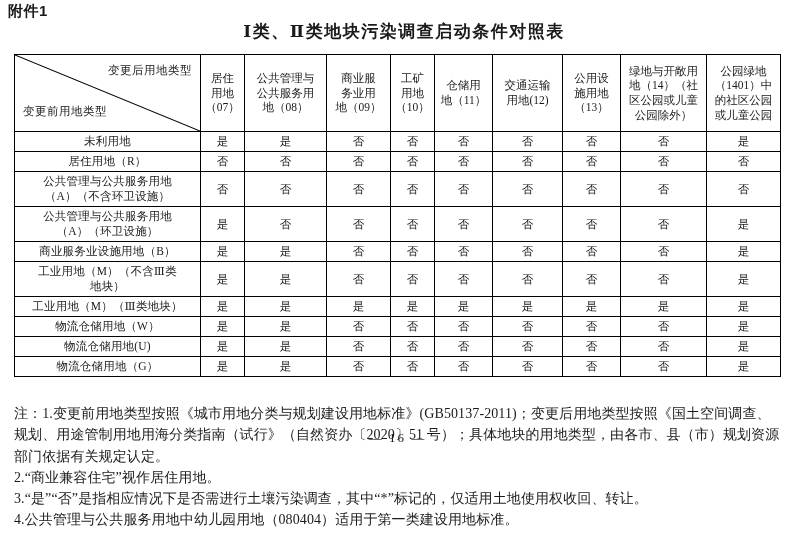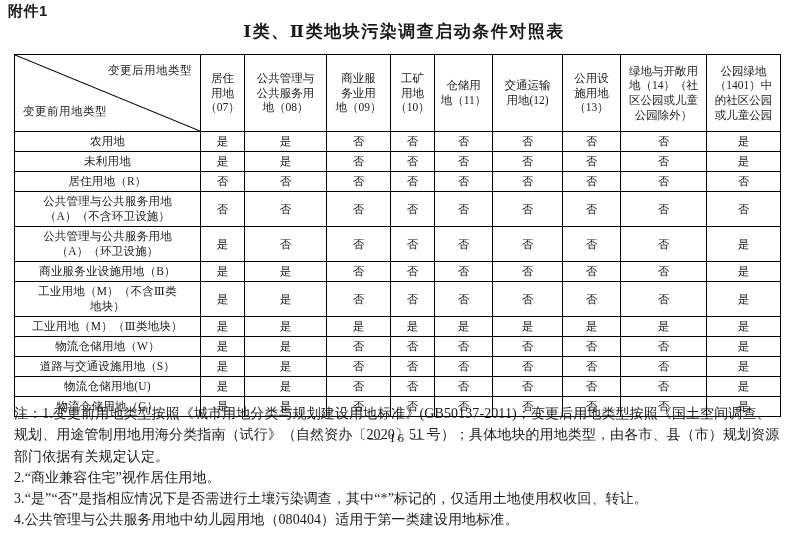--- a/index.html
+++ b/index.html
@@ -180,32 +180,20 @@
             <th>工矿<br>用地<br>（10）</th>
             <th>仓储用<br>地（11）</th>
             <th>交通运输<br>用地(12)</th>
             <th>公用设<br>施用地<br>（13）</th>
             <th>绿地与开敞用<br>地（14）（社<br>区公园或儿童<br>公园除外）</th>
             <th>公园绿地<br>（1401）中<br>的社区公园<br>或儿童公园</th>
           </tr>
       </thead>
       <tbody>
           <tr>
-            <td class="rowhead">农用地</td>
-            <td class="val">是</td>
-            <td class="val">是</td>
-            <td class="val">否</td>
-            <td class="val">否</td>
-            <td class="val">否</td>
-            <td class="val">否</td>
-            <td class="val">否</td>
-            <td class="val">否</td>
-            <td class="val">是</td>
-          </tr>
-          <tr>
             <td class="rowhead">未利用地</td>
             <td class="val">是</td>
             <td class="val">是</td>
             <td class="val">否</td>
             <td class="val">否</td>
             <td class="val">否</td>
             <td class="val">否</td>
             <td class="val">否</td>
             <td class="val">否</td>
             <td class="val">是</td>
@@ -277,32 +265,20 @@
             <td class="val">是</td>
             <td class="val">是</td>
             <td class="val">是</td>
             <td class="val">是</td>
             <td class="val">是</td>
             <td class="val">是</td>
             <td class="val">是</td>
           </tr>
           <tr>
             <td class="rowhead">物流仓储用地（W）</td>
-            <td class="val">是</td>
-            <td class="val">是</td>
-            <td class="val">否</td>
-            <td class="val">否</td>
-            <td class="val">否</td>
-            <td class="val">否</td>
-            <td class="val">否</td>
-            <td class="val">否</td>
-            <td class="val">是</td>
-          </tr>
-          <tr>
-            <td class="rowhead">道路与交通设施用地（S）</td>
             <td class="val">是</td>
             <td class="val">是</td>
             <td class="val">否</td>
             <td class="val">否</td>
             <td class="val">否</td>
             <td class="val">否</td>
             <td class="val">否</td>
             <td class="val">否</td>
             <td class="val">是</td>
           </tr>

